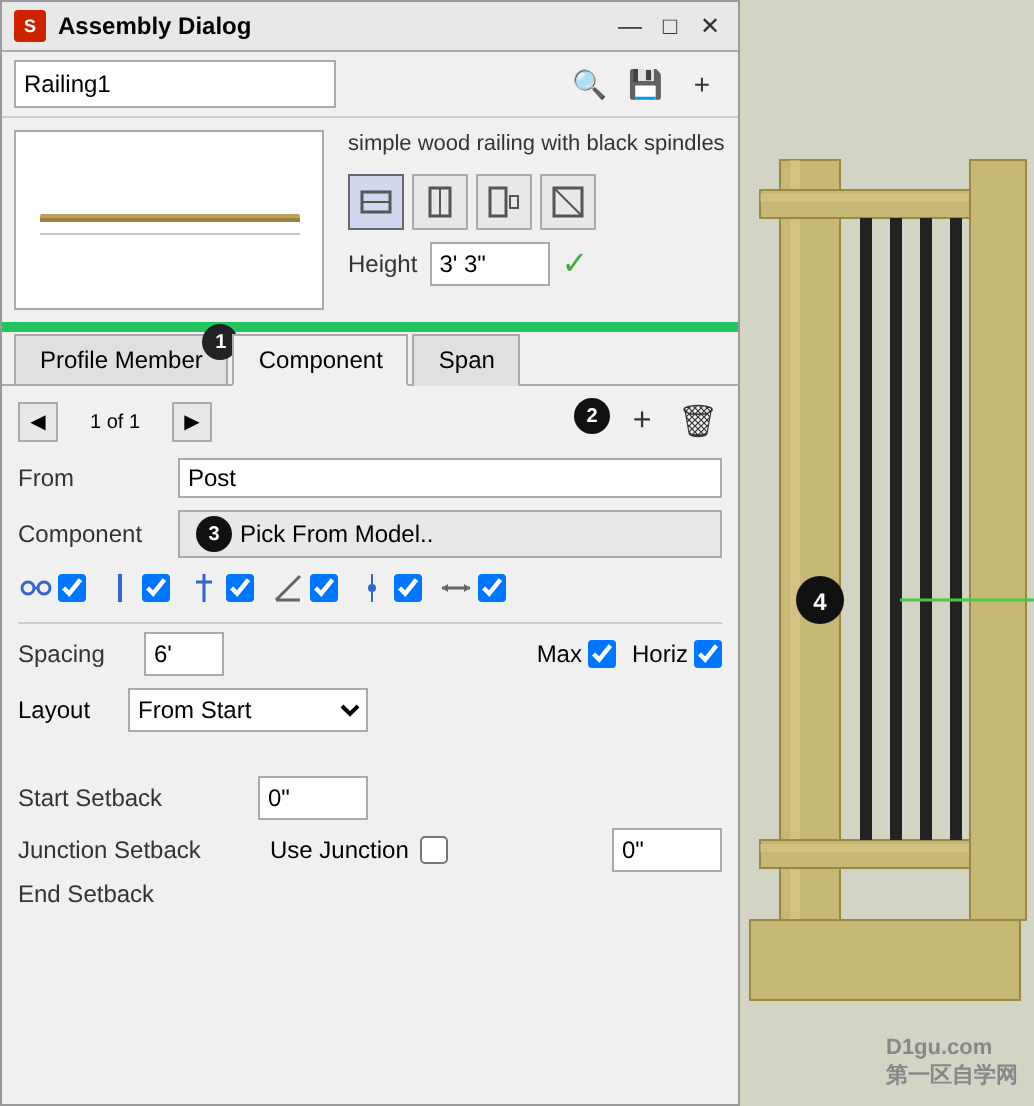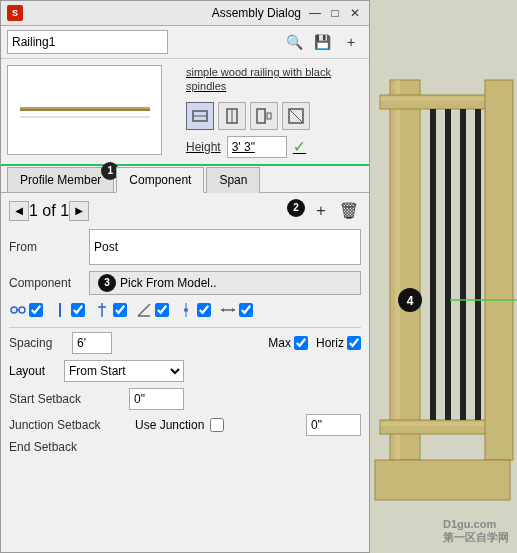--- a/index.html
+++ b/index.html
@@ -42,22 +42,21 @@
       justify-content: center;
       color: white;
       font-size: 9px;
       font-weight: bold;
       flex-shrink: 0;
     }
 
     .title-bar-text {
       flex: 1;
       font-size: 12px;
-      font-weight: normal;
-      text-align: right;
+      font-weight: bold;
     }
 
     .title-bar-controls {
       display: flex;
       gap: 4px;
     }
 
     .title-btn {
       width: 16px;
       height: 16px;
@@ -99,23 +98,22 @@
       justify-content: center;
       font-size: 14px;
       color: #333;
     }
 
     .spacer { flex: 1; }
 
     .preview-area {
       display: flex;
       padding: 6px;
-      gap: 24px;
-      border-bottom: 2px solid #22c55e;
-      text-decoration: underline;
+      gap: 12px;
+      border-bottom: 5px solid #22c55e;
     }
 
     .preview-image {
       width: 155px;
       height: 90px;
       border: 1px solid #aaa;
       background: white;
       display: flex;
       align-items: center;
       justify-content: center;
@@ -252,22 +250,22 @@
       border: 1px solid #aaa;
       background: #e8e8e8;
       cursor: pointer;
       display: flex;
       align-items: center;
       justify-content: center;
       font-size: 10px;
     }
 
     .nav-text {
-      font-size: 16px;
-      margin: 0 0;
+      font-size: 10px;
+      margin: 0 16px;
     }
 
     .nav-right-btns {
       margin-left: auto;
       display: flex;
       gap: 4px;
     }
 
     .small-btn {
       width: 24px;
@@ -289,21 +287,21 @@
     }
 
     .form-label {
       width: 80px;
       font-size: 12px;
       color: #333;
     }
 
     .form-input {
       flex: 1;
-      height: 36px;
+      height: 20px;
       border: 1px solid #aaa;
       padding: 2px 4px;
       font-size: 12px;
       background: white;
     }
 
     .pick-btn {
       flex: 1;
       height: 24px;
       border: 1px solid #aaa;
@@ -371,21 +369,21 @@
     .check-label-group {
       display: flex;
       align-items: flex-end;
       gap: 3px;
       font-size: 12px;
     }
 
     .layout-row {
       display: flex;
       align-items: center;
-      margin-bottom: 6px;
+      margin-bottom: 22px;
     }
 
     .layout-label {
       width: 55px;
       font-size: 12px;
     }
 
     .layout-select {
       width: 120px;
       height: 22px;

